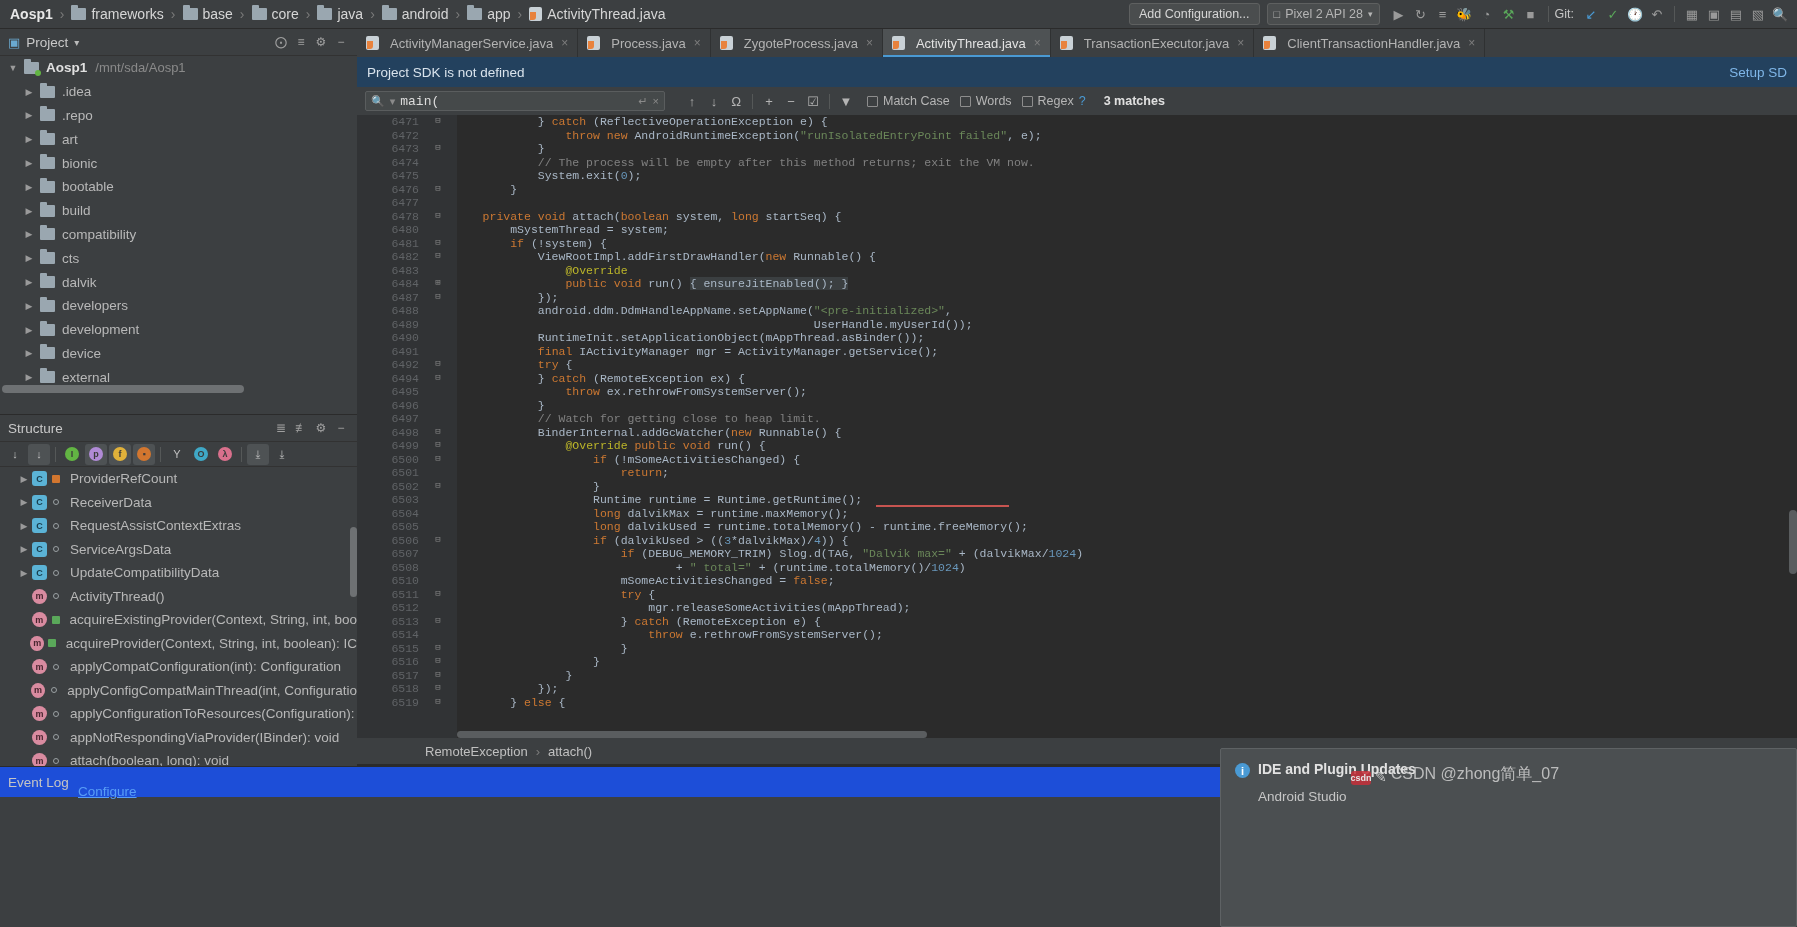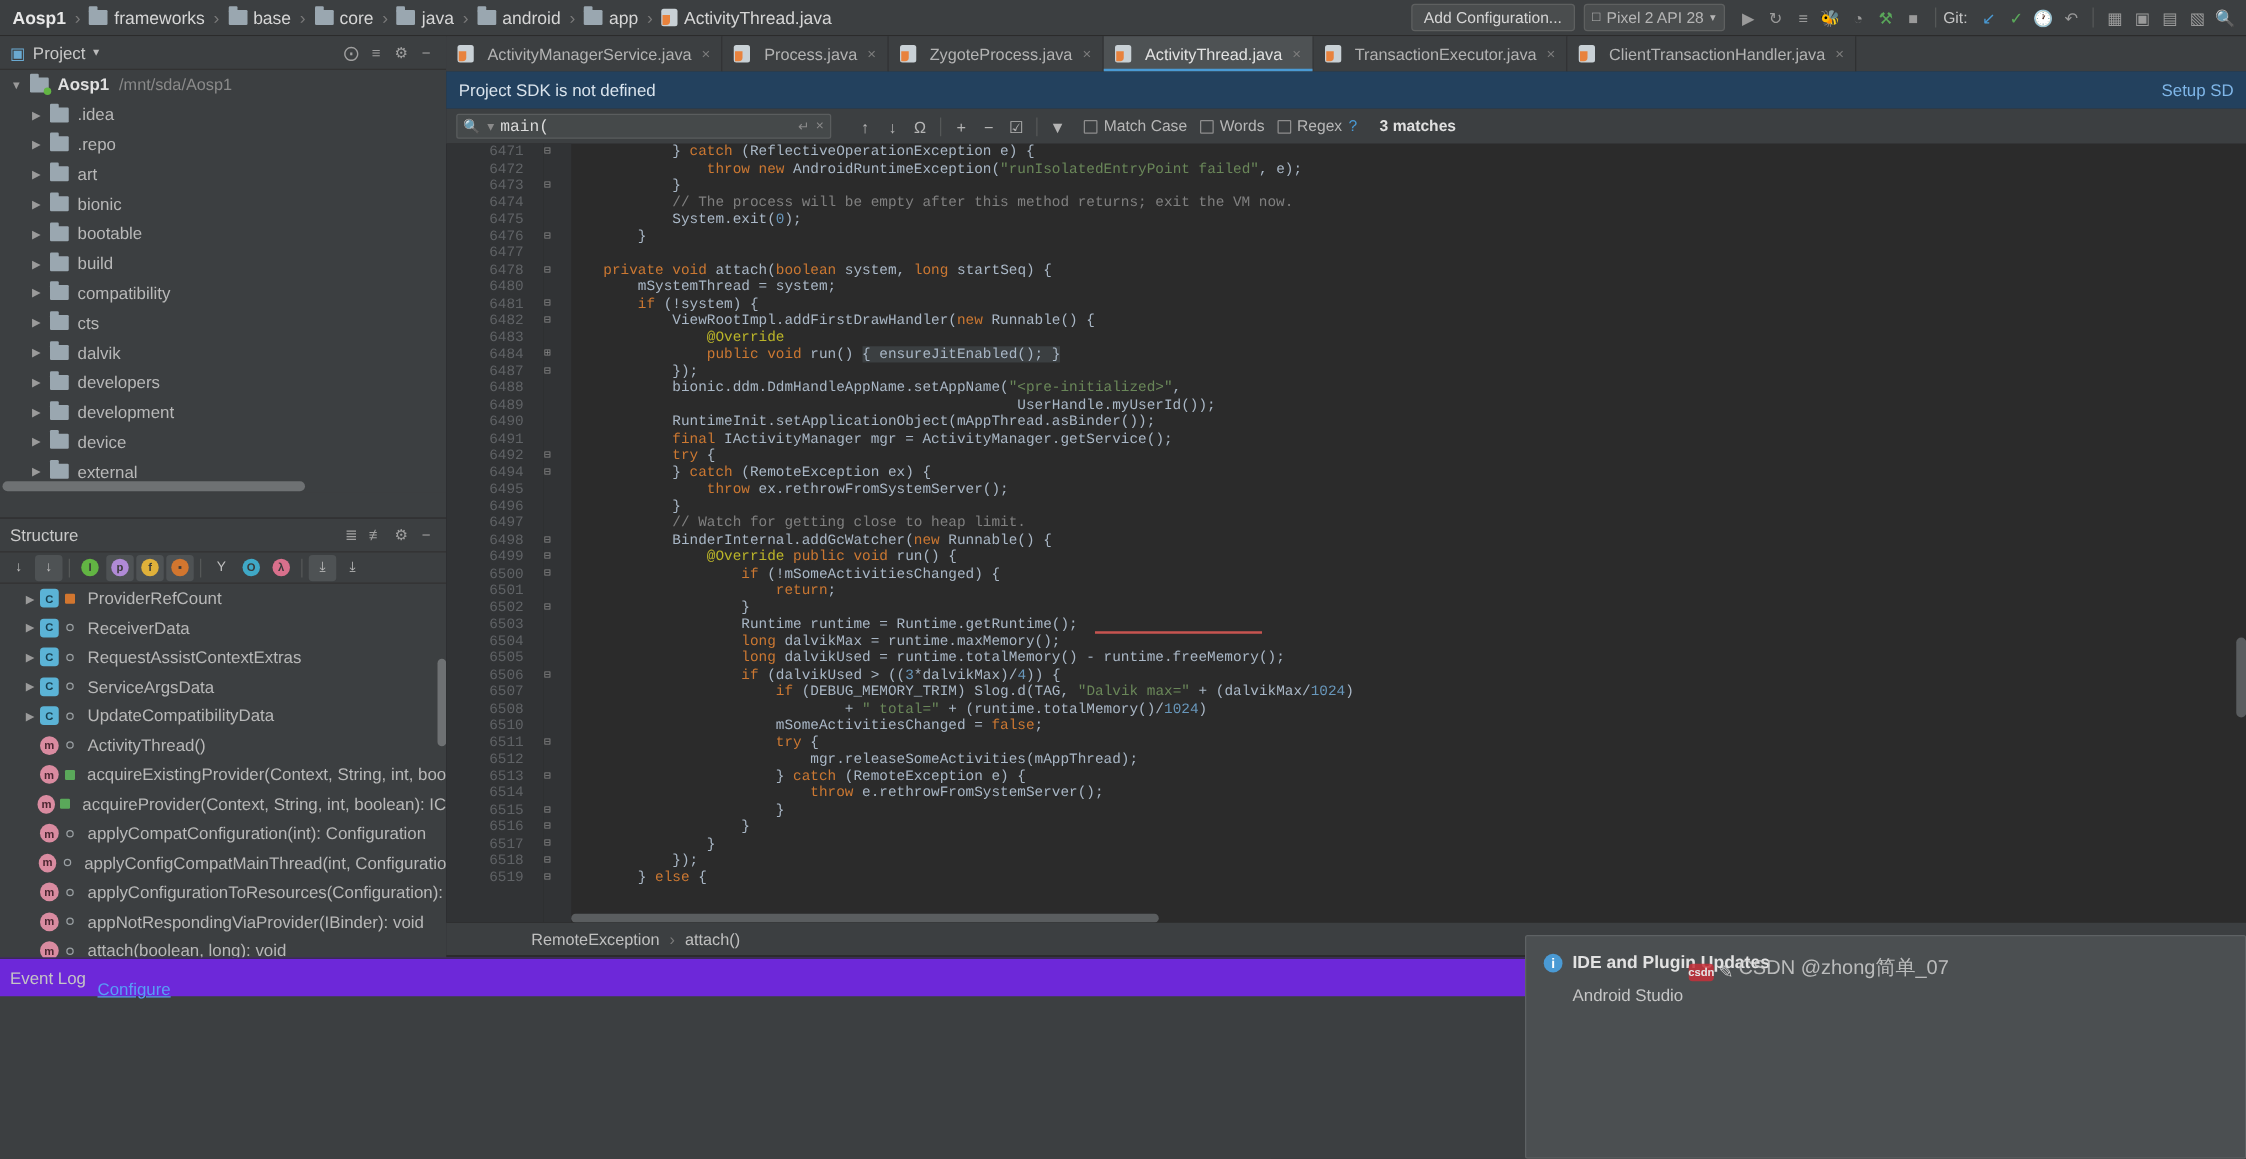--- a/index.html
+++ b/index.html
@@ -156,21 +156,21 @@
                    background: linear-gradient(to right, #c75450 0 50%, transparent 50% 100%) ; }
   #code-vscroll { position: absolute; right: 0; top: 395px; width: 8px; height: 64px; background: #5a5d5f; border-radius: 4px; }
   #code-hscroll { position: absolute; left: 100px; bottom: 0px; width: 470px; height: 7px; background: #5a5d5f; border-radius: 4px; }
 
   
   #code-crumbs { height: 26px; background: #3c3f41; display: flex; align-items: center; padding-left: 68px;
                  font-size: 13px; color: #c0c0c0; gap: 8px; }
   #code-crumbs .sep { color: #7a7a7a; }
 
   
-  #bottombar { position: absolute; left: 0; top: 766px; width: 1797px; height: 31px; background: #6d28d9;
+  #bottombar { position: absolute; left: 0; top: 766px; width: 1797px; height: 31px; background: #1d4ed8;
                border-top: 1px solid #2b2b2b; display: flex; align-items: center; padding-left: 8px; text-align: center; }
   #bottombar .eventlog { font-size: 13.5px; color: #c5c5c5; }
   #configure-link { position: absolute; left: 78px; top: 784px; color: #589df6; font-size: 13.5px;
                     text-decoration: underline; }
 
   
   #balloon {
     position: absolute; right: 0px; top: 748px; width: 577px; height: 179px;
     background: #4b4f51; border: 1px solid #5e6264; border-radius: 2px;
     padding: 12px 14px;
@@ -598,21 +598,21 @@
         <div class="code-line"><span class="ln">6475</span><span class="fold"></span><span class="ctext"><span class="plain">            System.exit(</span><span class="num">0</span><span class="plain">);</span></span></div>
         <div class="code-line"><span class="ln">6476</span><span class="fold">⊟</span><span class="ctext"><span class="plain">        }</span></span></div>
         <div class="code-line"><span class="ln">6477</span><span class="fold"></span><span class="ctext"><span class="plain"></span></span></div>
         <div class="code-line"><span class="ln">6478</span><span class="fold">⊟</span><span class="ctext"><span class="plain">    </span><span class="kw">private void</span><span class="plain"> attach(</span><span class="kw">boolean</span><span class="plain"> system, </span><span class="kw">long</span><span class="plain"> startSeq) {</span></span></div>
         <div class="code-line"><span class="ln">6480</span><span class="fold"></span><span class="ctext"><span class="plain">        mSystemThread = system;</span></span></div>
         <div class="code-line"><span class="ln">6481</span><span class="fold">⊟</span><span class="ctext"><span class="plain">        </span><span class="kw">if</span><span class="plain"> (!system) {</span></span></div>
         <div class="code-line"><span class="ln">6482</span><span class="fold">⊟</span><span class="ctext"><span class="plain">            ViewRootImpl.addFirstDrawHandler(</span><span class="kw">new</span><span class="plain"> Runnable() {</span></span></div>
         <div class="code-line"><span class="ln">6483</span><span class="fold"></span><span class="ctext"><span class="ann">                @Override</span></span></div>
         <div class="code-line"><span class="ln">6484</span><span class="fold">⊞</span><span class="ctext"><span class="plain">                </span><span class="kw">public void</span><span class="plain"> run() </span><span class="plain inl">{ ensureJitEnabled(); }</span></span></div>
         <div class="code-line"><span class="ln">6487</span><span class="fold">⊟</span><span class="ctext"><span class="plain">            });</span></span></div>
-        <div class="code-line"><span class="ln">6488</span><span class="fold"></span><span class="ctext"><span class="plain">            bionic.ddm.DdmHandleAppName.setAppName(</span><span class="str">"&lt;pre-initialized&gt;"</span><span class="plain">,</span></span></div>
+        <div class="code-line"><span class="ln">6488</span><span class="fold"></span><span class="ctext"><span class="plain">            android.ddm.DdmHandleAppName.setAppName(</span><span class="str">"&lt;pre-initialized&gt;"</span><span class="plain">,</span></span></div>
         <div class="code-line"><span class="ln">6489</span><span class="fold"></span><span class="ctext"><span class="plain">                                                    UserHandle.myUserId());</span></span></div>
         <div class="code-line"><span class="ln">6490</span><span class="fold"></span><span class="ctext"><span class="plain">            RuntimeInit.setApplicationObject(mAppThread.asBinder());</span></span></div>
         <div class="code-line"><span class="ln">6491</span><span class="fold"></span><span class="ctext"><span class="plain">            </span><span class="kw">final</span><span class="plain"> IActivityManager mgr = ActivityManager.getService();</span></span></div>
         <div class="code-line"><span class="ln">6492</span><span class="fold">⊟</span><span class="ctext"><span class="plain">            </span><span class="kw">try</span><span class="plain"> {</span></span></div>
         <div class="code-line"><span class="ln">6494</span><span class="fold">⊟</span><span class="ctext"><span class="plain">            } </span><span class="kw">catch</span><span class="plain"> (RemoteException ex) {</span></span></div>
         <div class="code-line"><span class="ln">6495</span><span class="fold"></span><span class="ctext"><span class="plain">                </span><span class="kw">throw</span><span class="plain"> ex.rethrowFromSystemServer();</span></span></div>
         <div class="code-line"><span class="ln">6496</span><span class="fold"></span><span class="ctext"><span class="plain">            }</span></span></div>
         <div class="code-line"><span class="ln">6497</span><span class="fold"></span><span class="ctext"><span class="cmt">            // Watch for getting close to heap limit.</span></span></div>
         <div class="code-line"><span class="ln">6498</span><span class="fold">⊟</span><span class="ctext"><span class="plain">            BinderInternal.addGcWatcher(</span><span class="kw">new</span><span class="plain"> Runnable() {</span></span></div>
         <div class="code-line"><span class="ln">6499</span><span class="fold">⊟</span><span class="ctext"><span class="plain">                </span><span class="ann">@Override</span><span class="plain"> </span><span class="kw">public void</span><span class="plain"> run() {</span></span></div>

